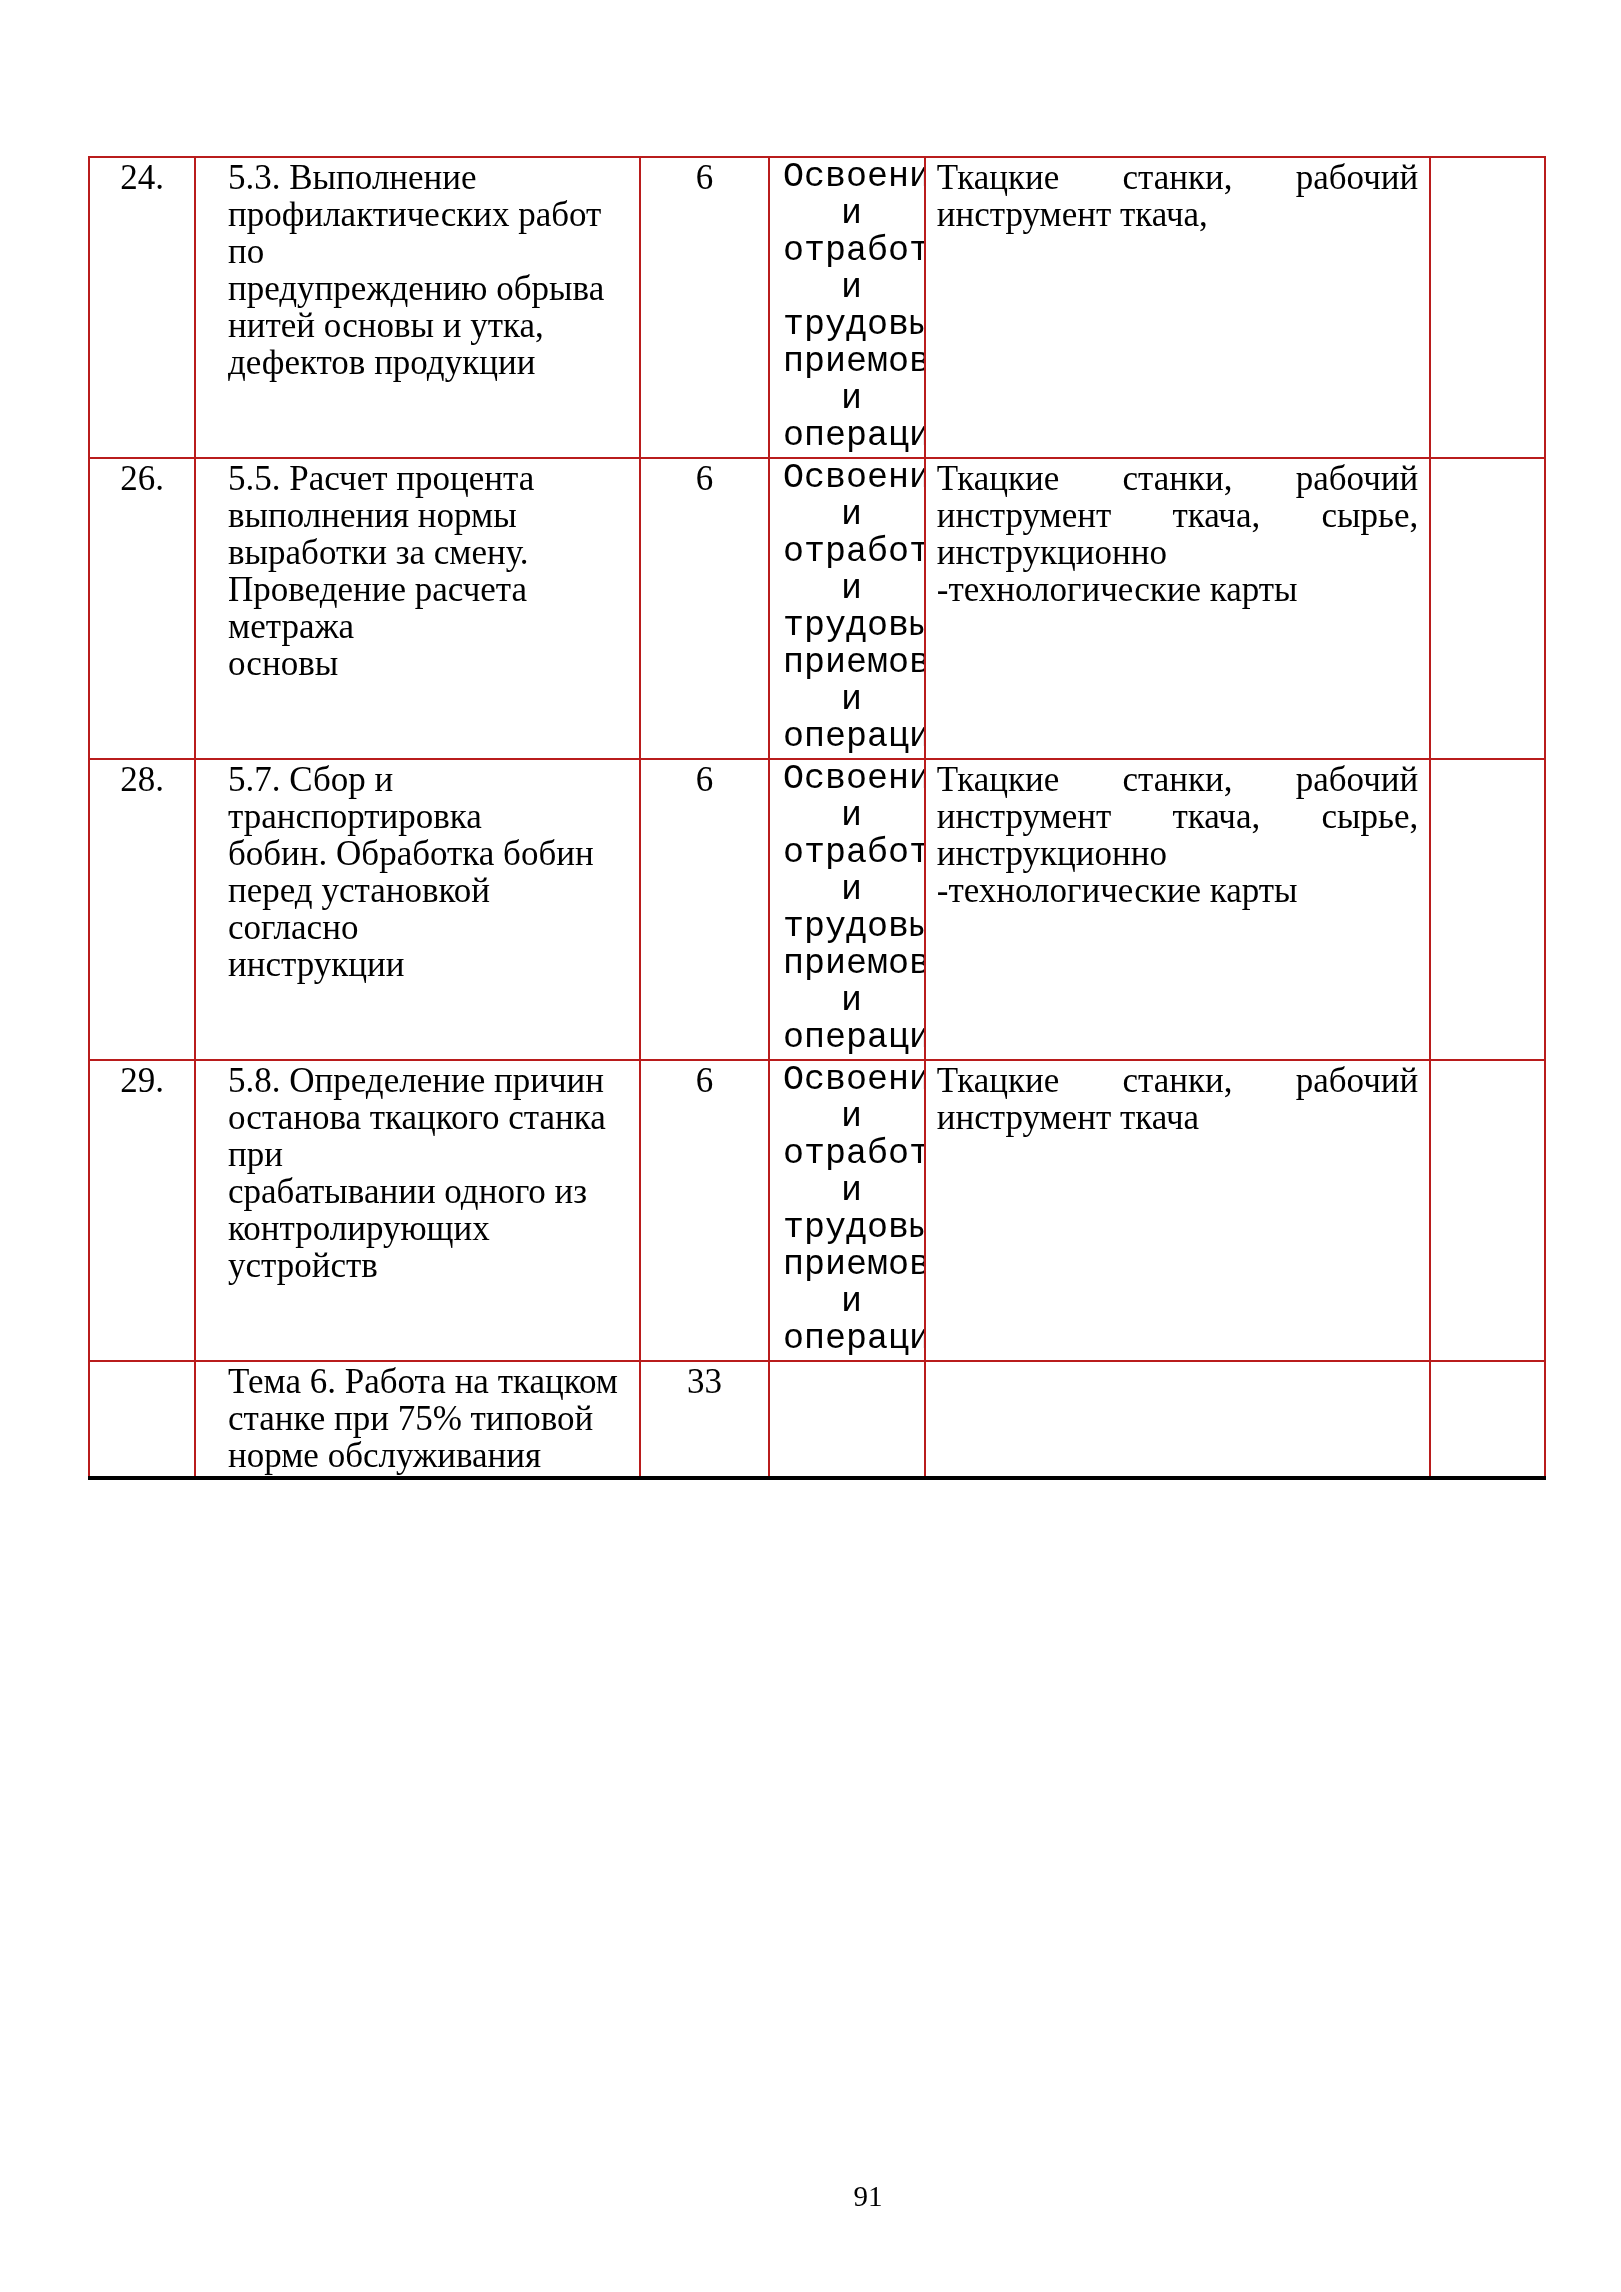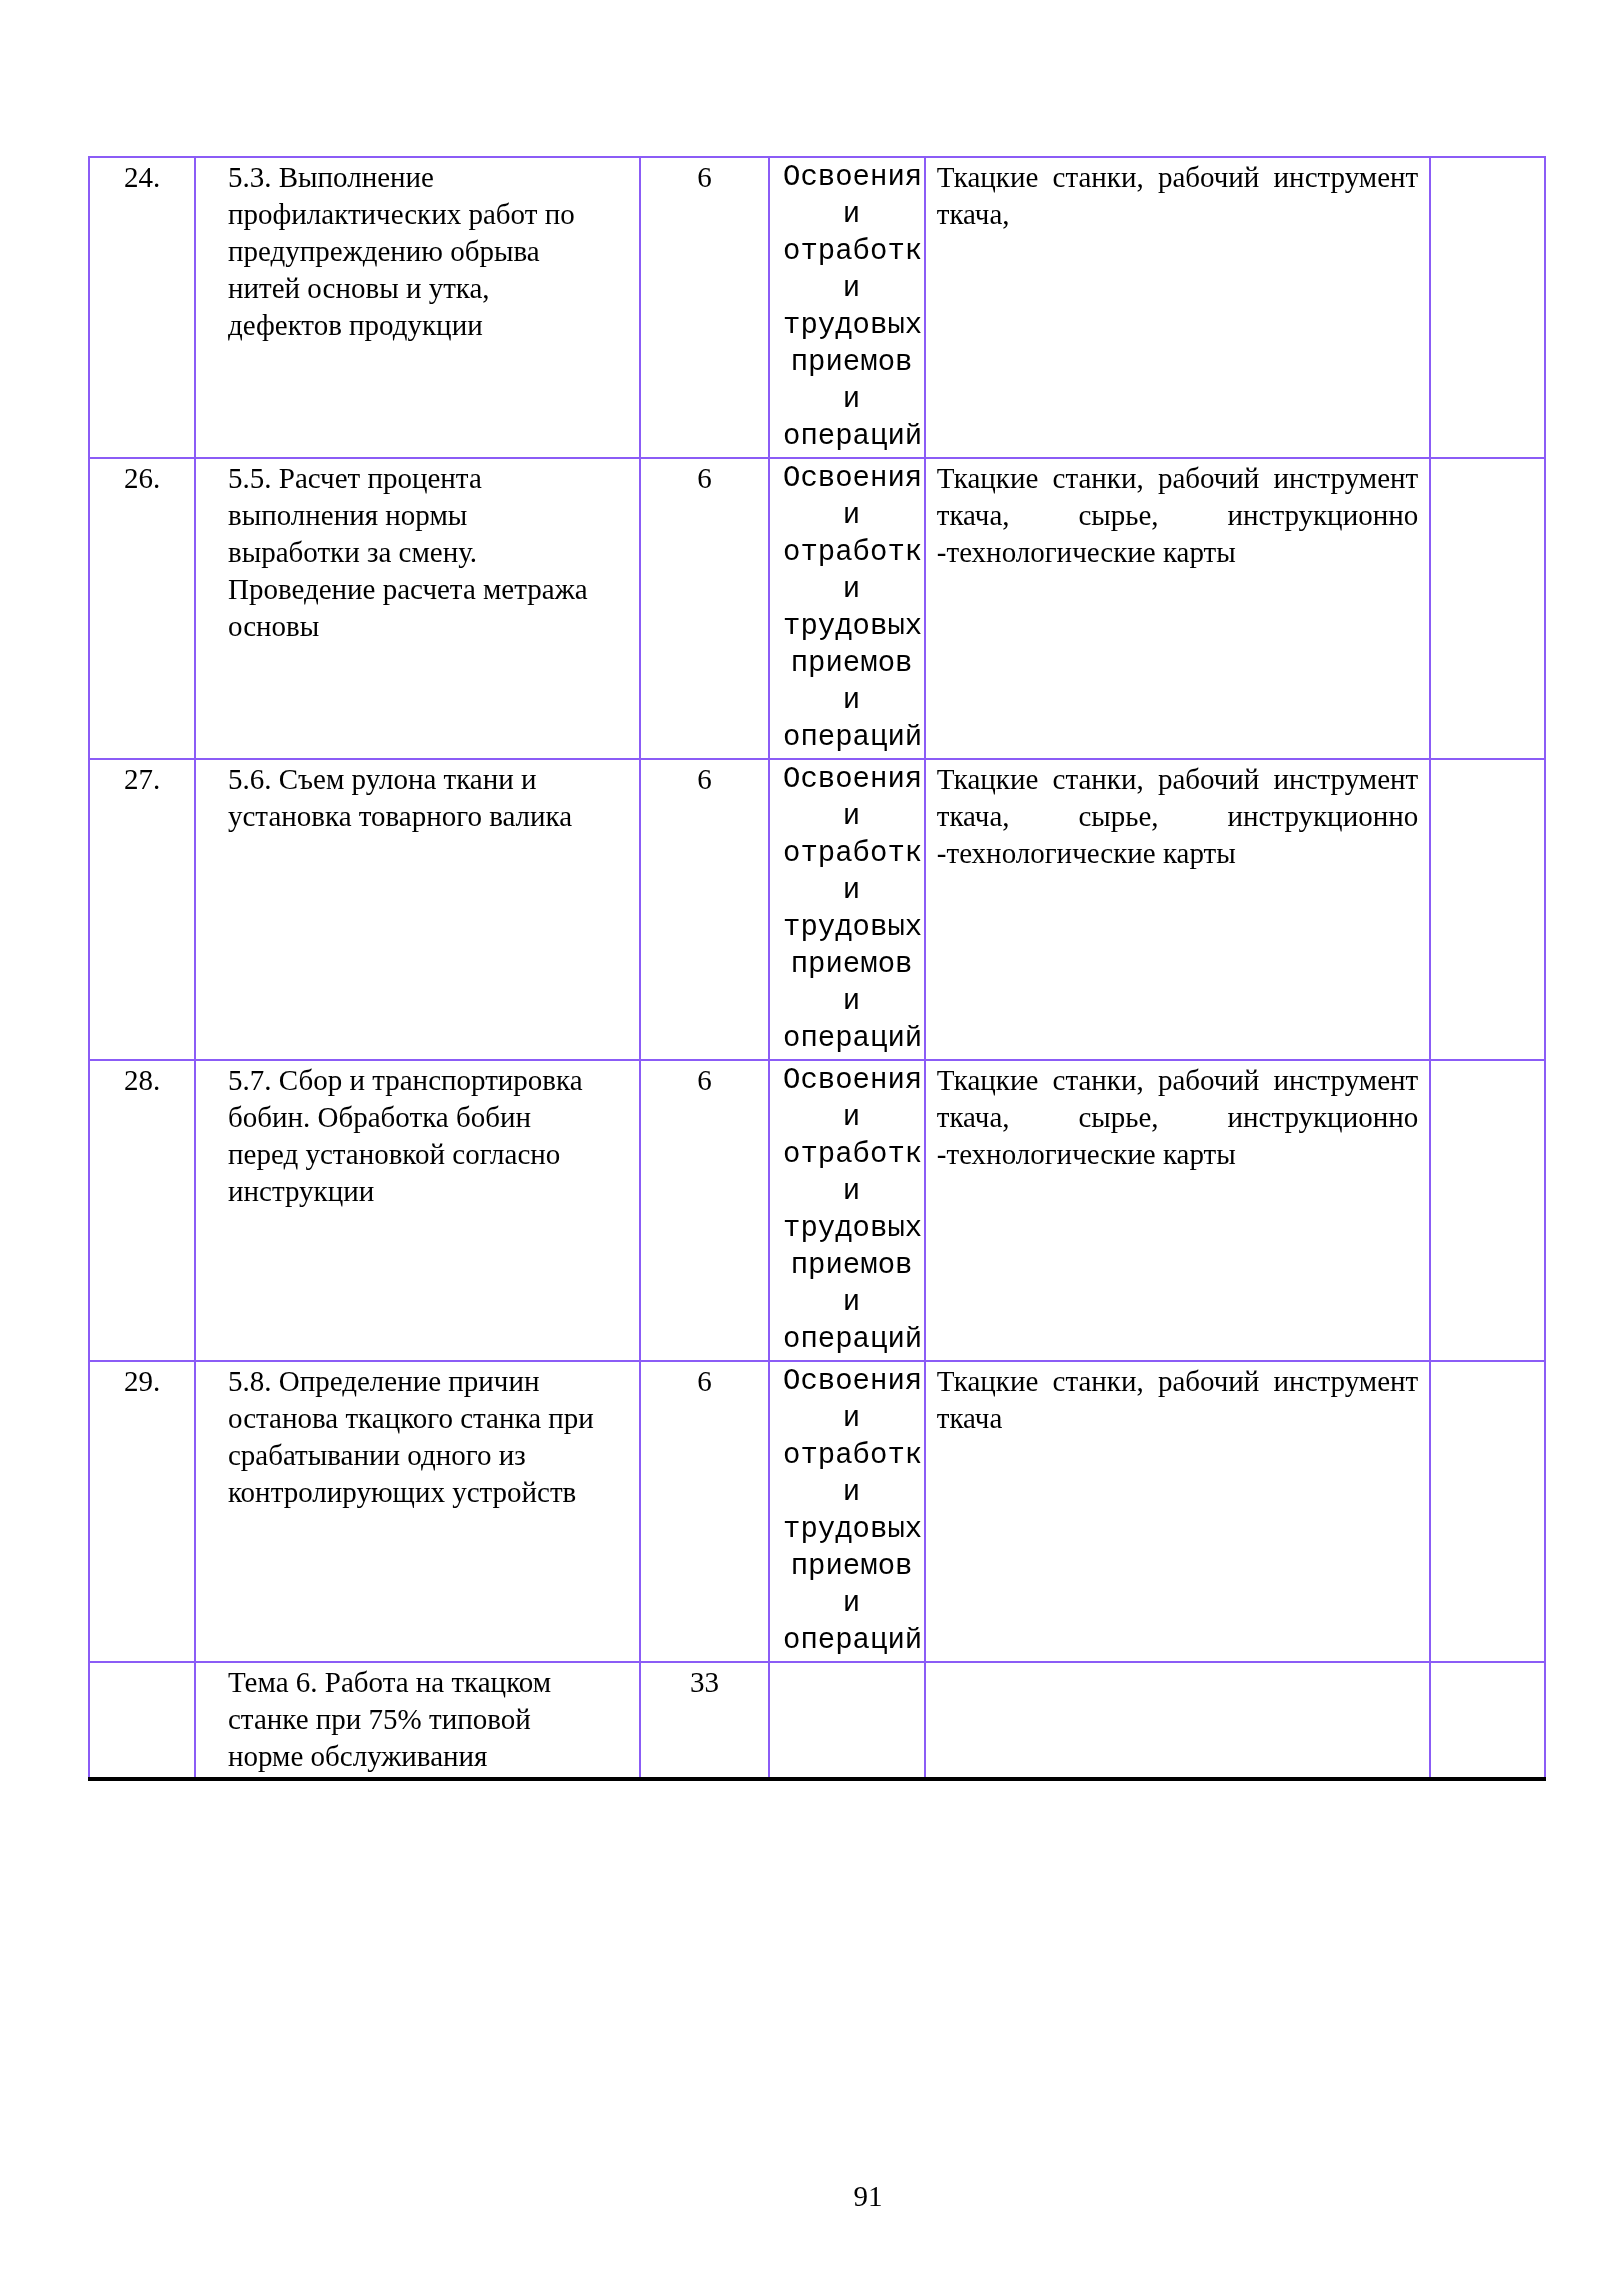--- a/index.html
+++ b/index.html
@@ -19,23 +19,23 @@
     position: absolute;
     left: 88px;
     top: 156px;
     width: 1456px;
     border-collapse: collapse;
     table-layout: fixed;
     border: 2.9px solid #000;
     border-bottom-width: 4.9px;
   }
   .program-table td {
-    border: 2px solid #8b5cf6;
+    border: 2px solid #b91c1c;
     vertical-align: top;
-    font-size: 29px;
+    font-size: 35px;
     line-height: 37px;
     padding: 1px 10.8px 2px 10.8px;
     overflow: hidden;
   }
   .program-table tr.content-row { height: 300px; }
   .program-table tr.total-row   { height: 116px; }
 
   td.cell-num {
     text-align: center;
     padding-left: 2px;
@@ -123,36 +123,20 @@
 отработк
 и
 трудовых
 приемов
 и
 операций</td>
       <td class="cell-equipment">Ткацкие станки, рабочий инструмент ткача, сырье, инструкционно -технологические карты</td>
       <td class="cell-note"></td>
     </tr>
     <tr class="content-row">
-      <td class="cell-num">27.</td>
-      <td class="cell-topic">5.6. Съем рулона ткани и
-установка товарного валика</td>
-      <td class="cell-hours">6</td>
-      <td class="cell-method">Освоения
-и
-отработк
-и
-трудовых
-приемов
-и
-операций</td>
-      <td class="cell-equipment">Ткацкие станки, рабочий инструмент ткача, сырье, инструкционно -технологические карты</td>
-      <td class="cell-note"></td>
-    </tr>
-    <tr class="content-row">
       <td class="cell-num">28.</td>
       <td class="cell-topic">5.7. Сбор и транспортировка
 бобин. Обработка бобин
 перед установкой согласно
 инструкции</td>
       <td class="cell-hours">6</td>
       <td class="cell-method">Освоения
 и
 отработк
 и

